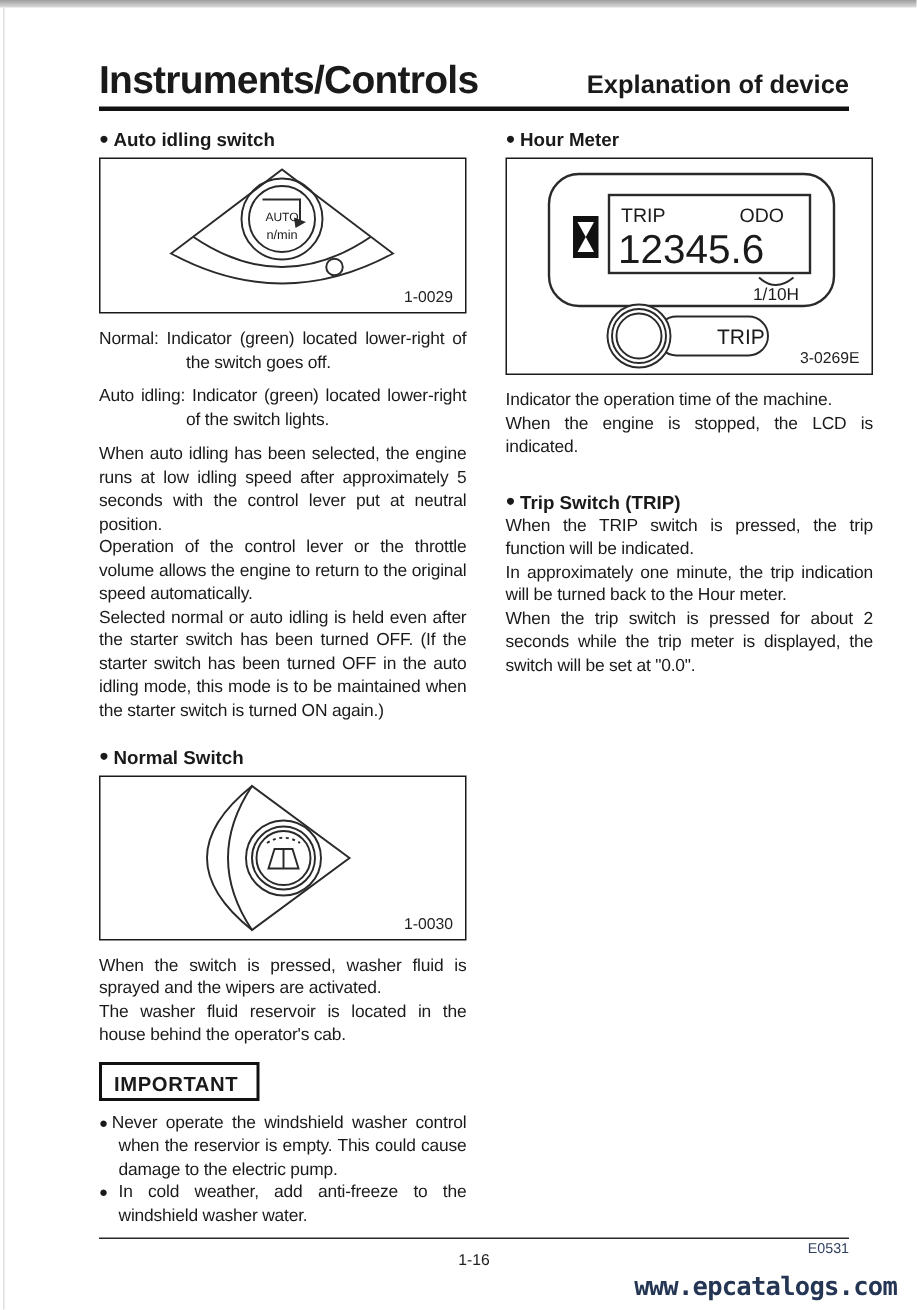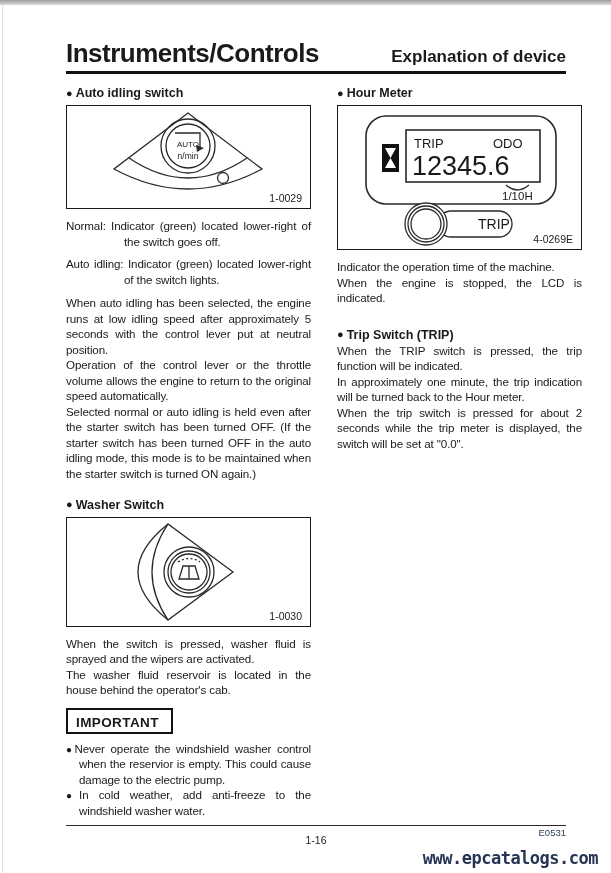--- a/index.html
+++ b/index.html
@@ -96,21 +96,21 @@
       <p class="t hang gap7"><span>Normal:</span><span> Indicator (green) located lower-right of the switch goes off.</span></p>
 
       <p class="t hang gap7"><span>Auto idling:</span><span> Indicator (green) located lower-right of the switch lights.</span></p>
 
       <p class="t gap8">When auto idling has been selected, the engine runs at low idling speed after approximately 5 seconds with the control lever put at neutral position.</p>
       <p class="t gap0">Operation of the control lever or the throttle volume allows the engine to return to the original speed automatically.</p>
       <p class="t gap0">Selected normal or auto idling is held even after the starter switch has been turned OFF. (If the starter switch has been turned OFF in the auto idling mode, this mode is to be maintained when the starter switch is turned ON again.)</p>
 
       <div class="sec-h mt16">
         <span class="mk">●</span>
-        <span>Washer Switch</span>
+        <span>Normal Switch</span>
       </div>
 
       <div class="figbox" style="height:110px;">
         <svg width="242" height="107" viewBox="0 0 242 107">
           <path class="ln" d="M166,54 L101,6 Q69,54 101,102 Z"></path>
           <path class="ln" d="M101,6 Q41,54 101,102"></path>
           <circle class="ln" cx="122" cy="54" r="25"></circle>
           <circle class="ln" cx="122" cy="54" r="21" stroke-width="1"></circle>
           <circle class="ln" cx="122" cy="54" r="18" stroke-width="1"></circle>
           <g>
@@ -152,21 +152,21 @@
           <path class="ln" d="M168,79 q11,10 23,0" stroke-width="1.1"></path>
           <text class="svgt" x="164" y="94" font-size="11.5">1/10H</text>
           <g>
             <rect class="ln" x="100" y="105" width="74" height="26" rx="13" fill="#ffffff"></rect>
             <circle cx="88" cy="118" r="21" fill="#ffffff" stroke="#2a2a2a" stroke-width="1.3"></circle>
             <circle class="ln" cx="88" cy="118" r="18" stroke-width="1"></circle>
             <circle class="ln" cx="88" cy="118" r="15" stroke-width="1"></circle>
             <text class="svgt" x="140" y="123" font-size="14">TRIP</text>
           </g>
         </svg>
-        <span class="figref">4-0269E</span>
+        <span class="figref">3-0269E</span>
       </div>
 
       <p class="t">Indicator the operation time of the machine.</p>
       <p class="t gap0">When the engine is stopped, the LCD is indicated.</p>
 
       <div class="sec-h mt22" style="margin-bottom:1px;">
         <span class="mk">●</span>
         <span>Trip Switch (TRIP)</span>
       </div>
 

